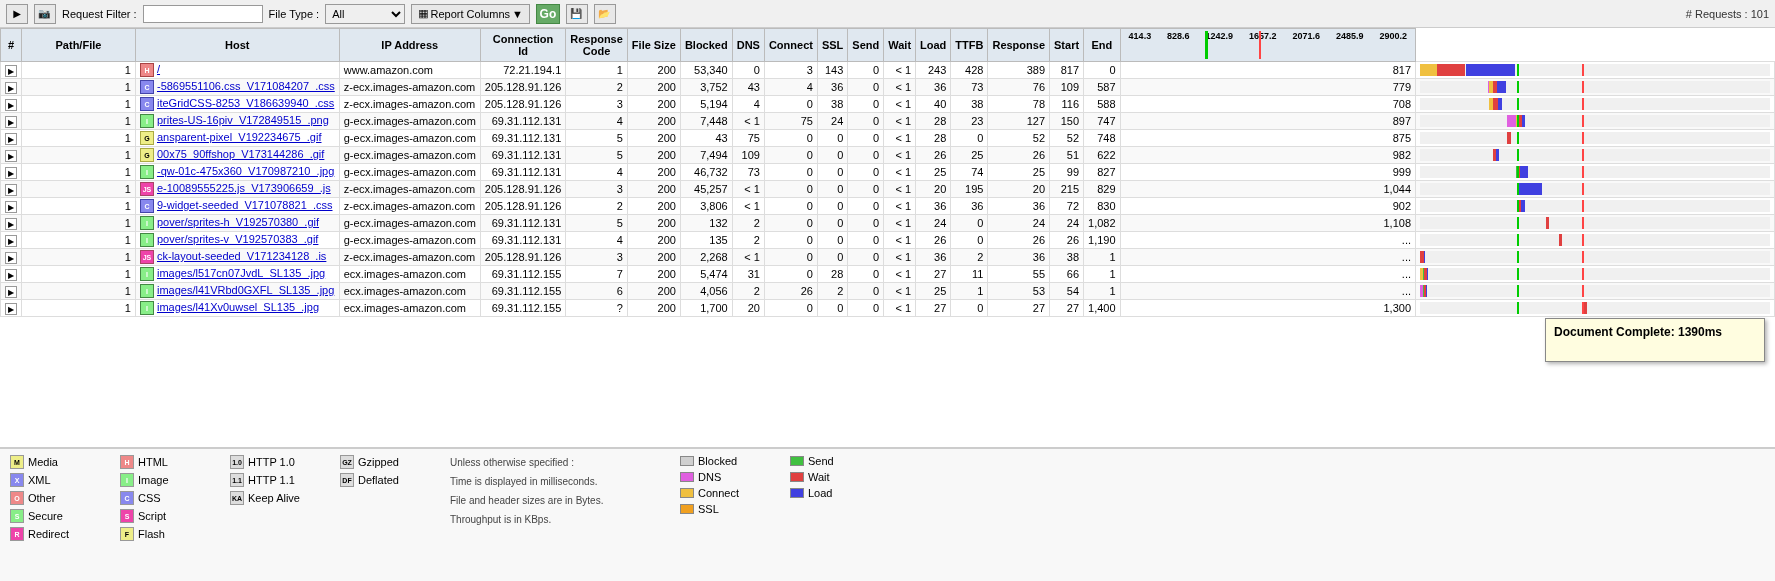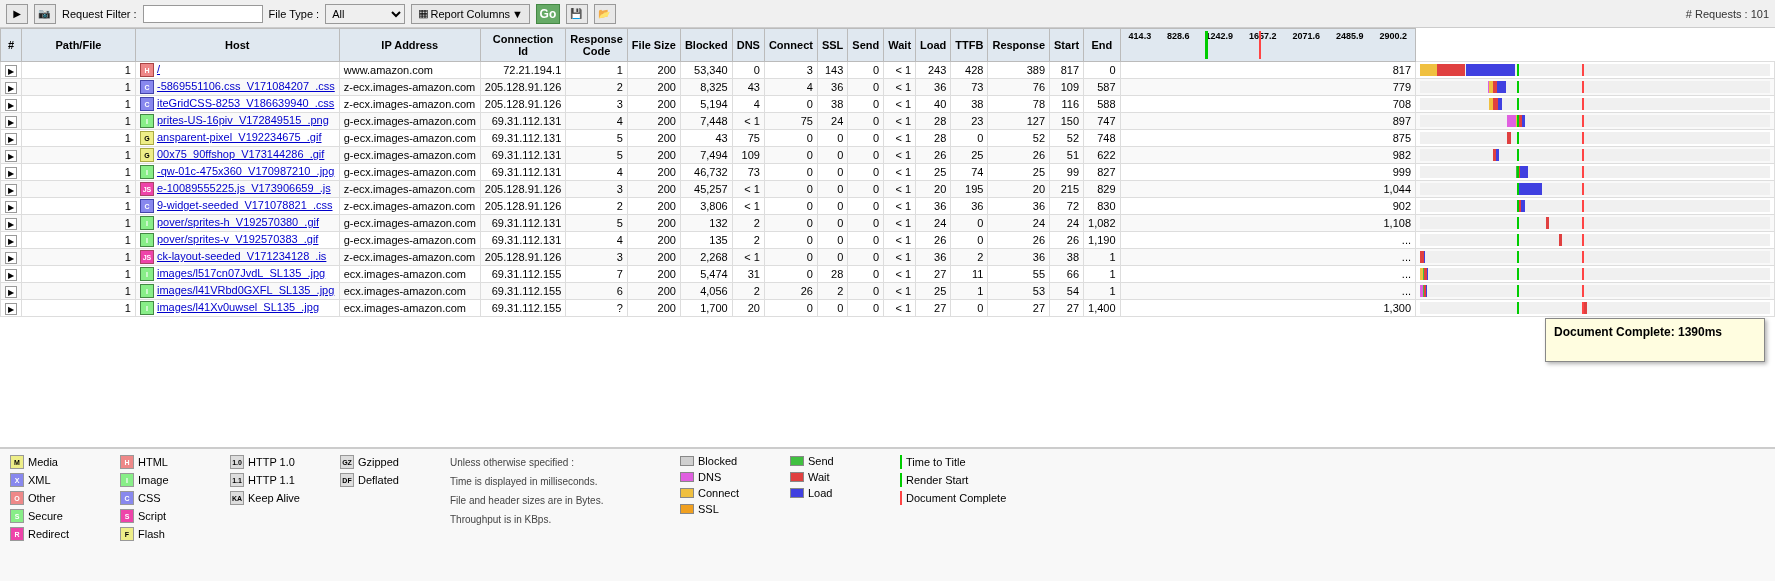--- a/index.html
+++ b/index.html
@@ -253,21 +253,21 @@
     </td>
     <td class="td-num">1</td>
     <td>
       <span class="icon-box icon-css">C</span>
       <a class="link">-5869551106.css_V171084207_.css</a>
     </td>
     <td>z-ecx.images-amazon.com</td>
     <td class="td-num">205.128.91.126</td>
     <td class="td-num">2</td>
     <td class="td-num">200</td>
-    <td class="td-num">8,325</td>
+    <td class="td-num">3,752</td>
     <td class="td-num">43</td>
     <td class="td-num">4</td>
     <td class="td-num">36</td>
     <td class="td-num">0</td>
     <td class="td-num">&lt; 1</td>
     <td class="td-num">36</td>
     <td class="td-num">73</td>
     <td class="td-num">76</td>
     <td class="td-num">109</td>
     <td class="td-num">587</td>
@@ -856,27 +856,13 @@
     <div class="legend-item">
       <div class="leg-color" style="background:#e04040;"></div>
       <span>Wait</span>
     </div>
     <div class="legend-item">
       <div class="leg-color" style="background:#4040e0;"></div>
       <span>Load</span>
     </div>
   </div>
 
-  <div class="legend-col">
-    <div class="leg-vline">
-      <div class="vline-green"></div>
-      <span>Time to Title</span>
-    </div>
-    <div class="leg-vline">
-      <div class="vline-green"></div>
-      <span>Render Start</span>
-    </div>
-    <div class="leg-vline">
-      <div class="vline-red"></div>
-      <span>Document Complete</span>
-    </div>
-  </div>
 </div>
 
 </body></html>

